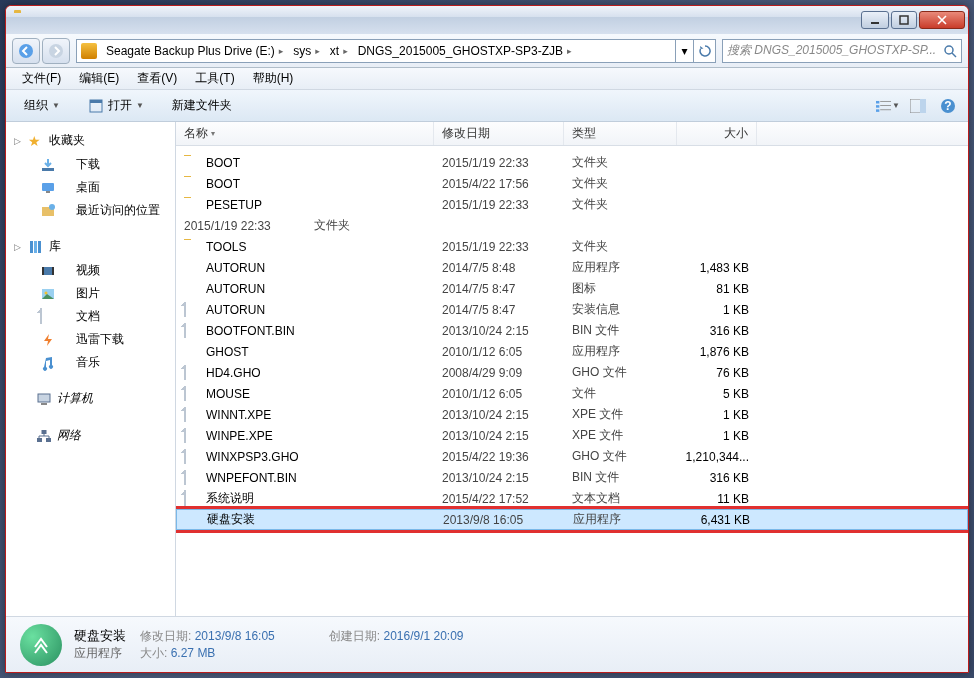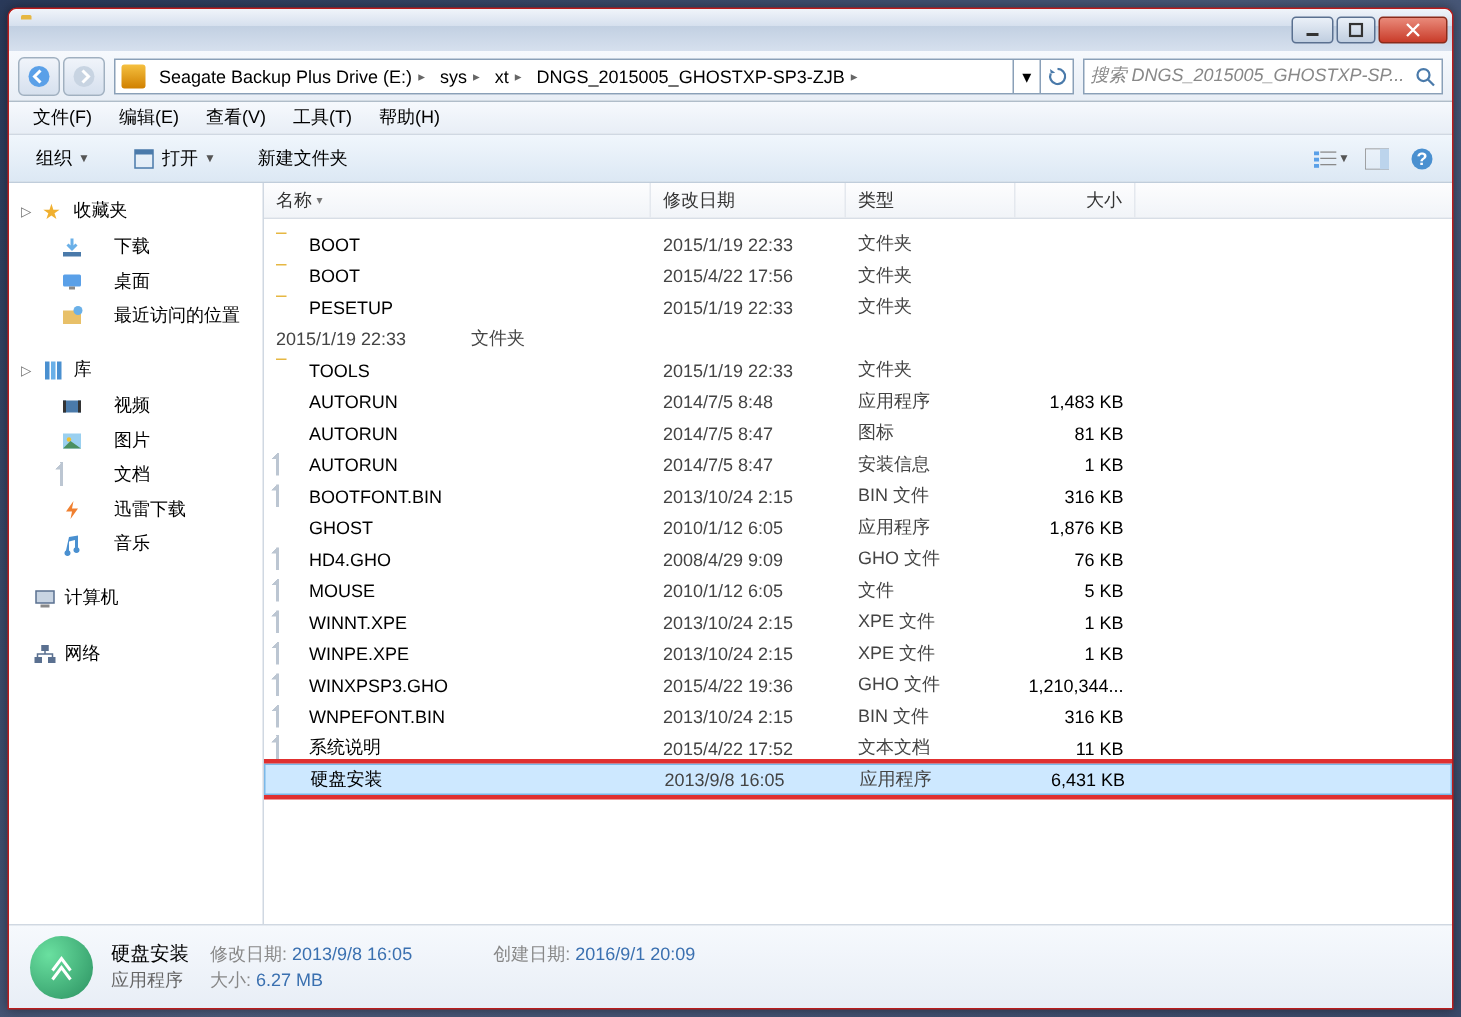--- a/index.html
+++ b/index.html
@@ -40,21 +40,21 @@
 
 .content { flex:1; display:flex; overflow:hidden; }
 
 .sidebar { width:170px; background:#fff; border-right:1px solid #d0d8e2; overflow:auto; padding-top:6px; }
 .sbgroup { margin-bottom:12px; }
 .sbhead { display:flex; align-items:center; gap:5px; padding:4px 6px; font-weight:400; }
 .sbhead .exp { width:11px; height:11px; display:flex; align-items:center; justify-content:center; font-size:9px; color:#777; }
 .sbhead .gicon { width:16px; height:16px; }
 .sbitem { display:flex; align-items:center; gap:20px; padding:3px 6px 3px 34px; cursor:default; }
 .sbitem .iicon { width:16px; height:16px; }
-.sbhead.sub { padding-left:16px; }
+.sbhead.sub { padding-left:30px;font-style:italic; }
 
 .filepane { flex:1; display:flex; flex-direction:column; overflow:hidden; }
 .colhead { height:24px; display:flex; border-bottom:1px solid #d8dee6; background:linear-gradient(#fdfdfe,#f1f4f8); }
 .col { padding:4px 8px; border-right:1px solid #e4e8ee; color:#333; display:flex; align-items:center; }
 .col.name { width:258px; }
 .col.date { width:130px; }
 .col.type { width:113px; }
 .col.size { width:80px; justify-content:flex-end; }
 .col .sdrop { margin-left:3px; font-size:8px; color:#777; }
 

